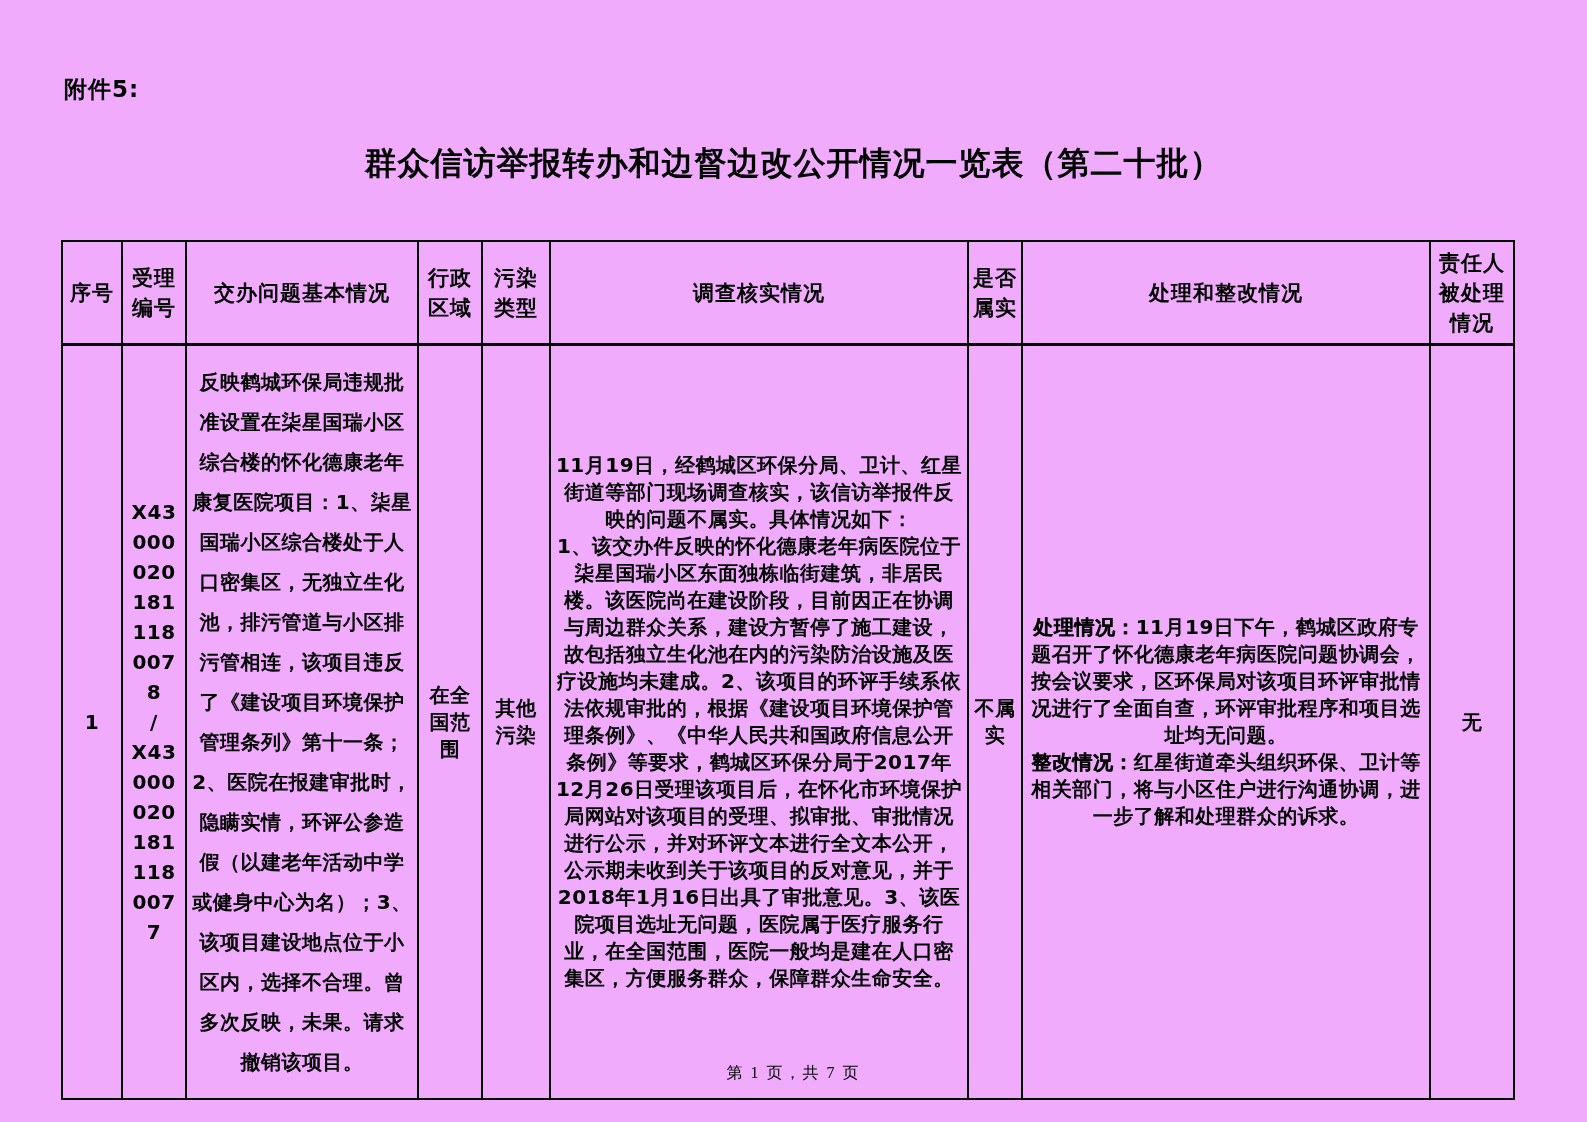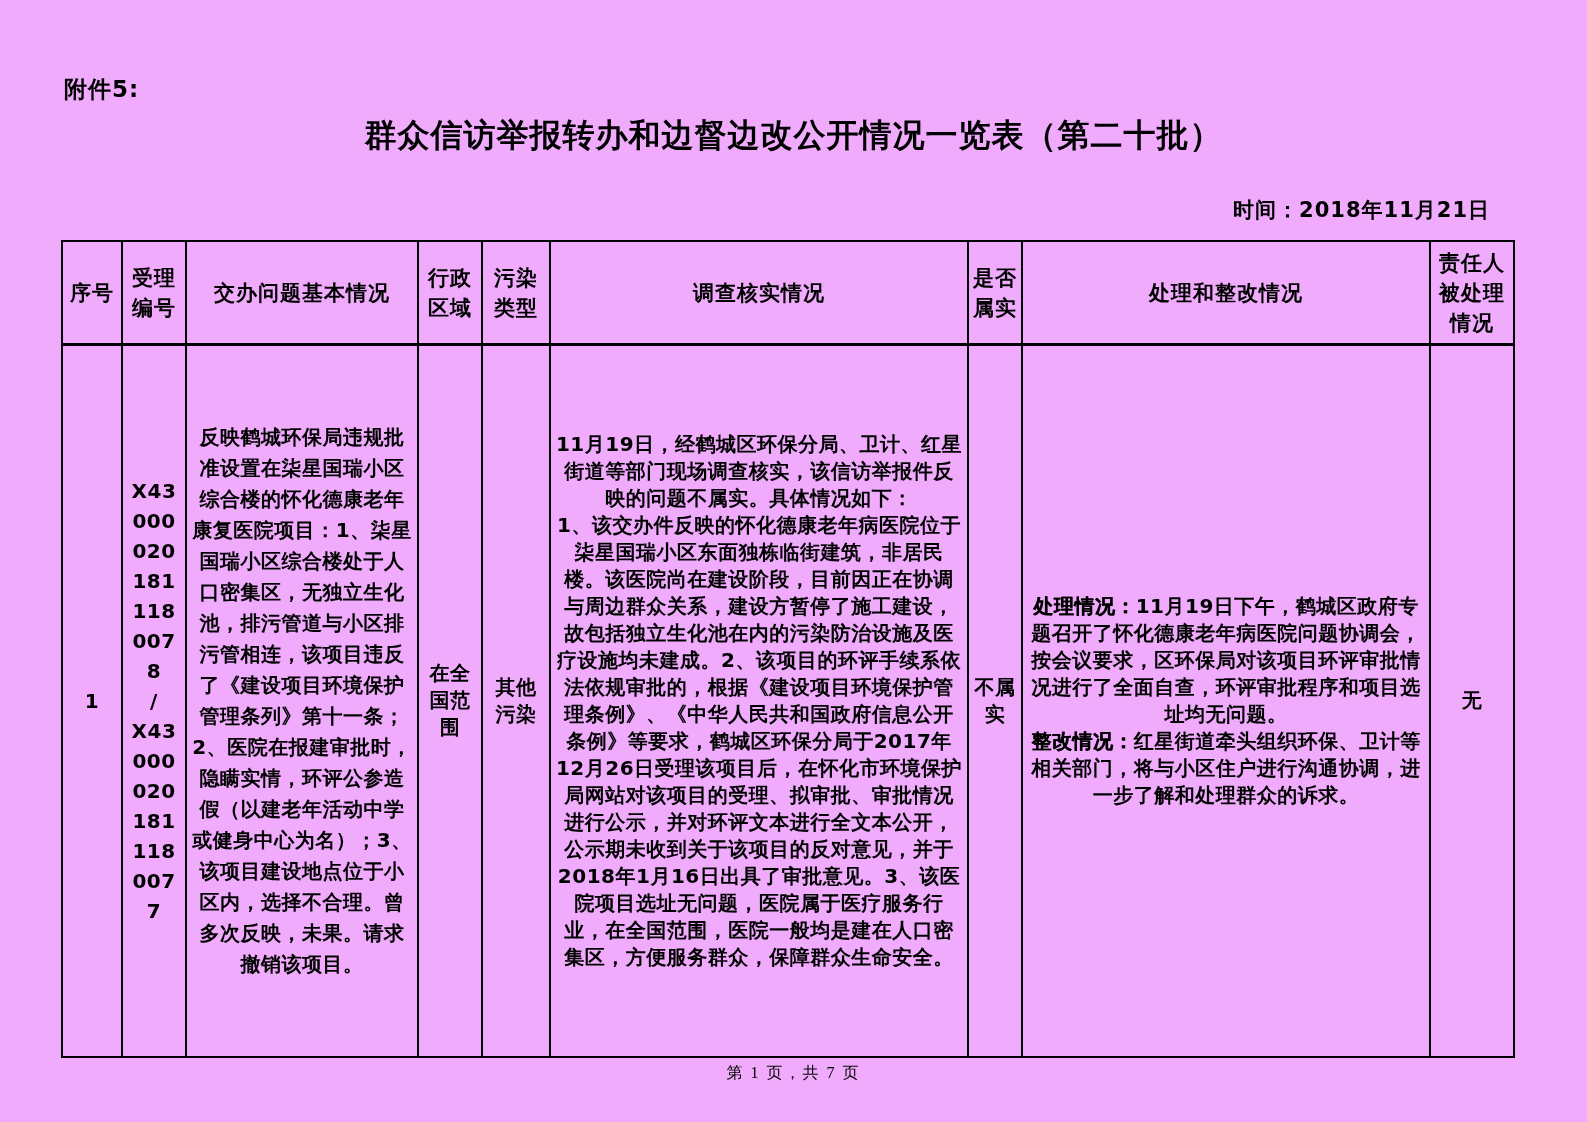--- a/index.html
+++ b/index.html
@@ -17,21 +17,21 @@
     left: 64px;
     top: 74px;
     font-size: 23px;
     font-weight: bold;
     letter-spacing: 1px;
   }
   .title {
     position: absolute;
     left: 0;
     right: 0;
-    top: 114px;
+    top: 142px;
     margin: 0;
     text-align: center;
     font-size: 32px;
     font-weight: bold;
     letter-spacing: 1px;
   }
   .dateline {
     position: absolute;
     right: 97px;
     top: 196px;
@@ -77,21 +77,21 @@
     white-space: pre-line;
     word-break: break-all;
     line-height: 30px;
     padding: 0 3px;
     letter-spacing: 0;
     border-radius: 9px;
   }
   td.c-problem {
     text-align: left;
     padding: 0 9px;
-    line-height: 31px;
+    line-height: 40px;
     letter-spacing: 1px;
     margin-left: 27px;
   }
   td.c-invest {
     text-align: left;
     vertical-align: middle;
     padding: 0 9px;
     line-height: 27px;
     white-space: pre-line;
     letter-spacing: 0.5px;
@@ -118,21 +118,20 @@
 </style>
 </head>
 <body>
 
 <div class="page">
 
   <div class="attachment">附件5:</div>
 
   <h1 class="title">群众信访举报转办和边督边改公开情况一览表（第二十批）</h1>
 
-  <div class="dateline">时间：2018年11月21日</div>
 
   <table class="main-table">
     <colgroup>
       <col style="width:60px">
       <col style="width:64px">
       <col style="width:232px">
       <col style="width:64px">
       <col style="width:68px">
       <col style="width:418px">
       <col style="width:54px">

